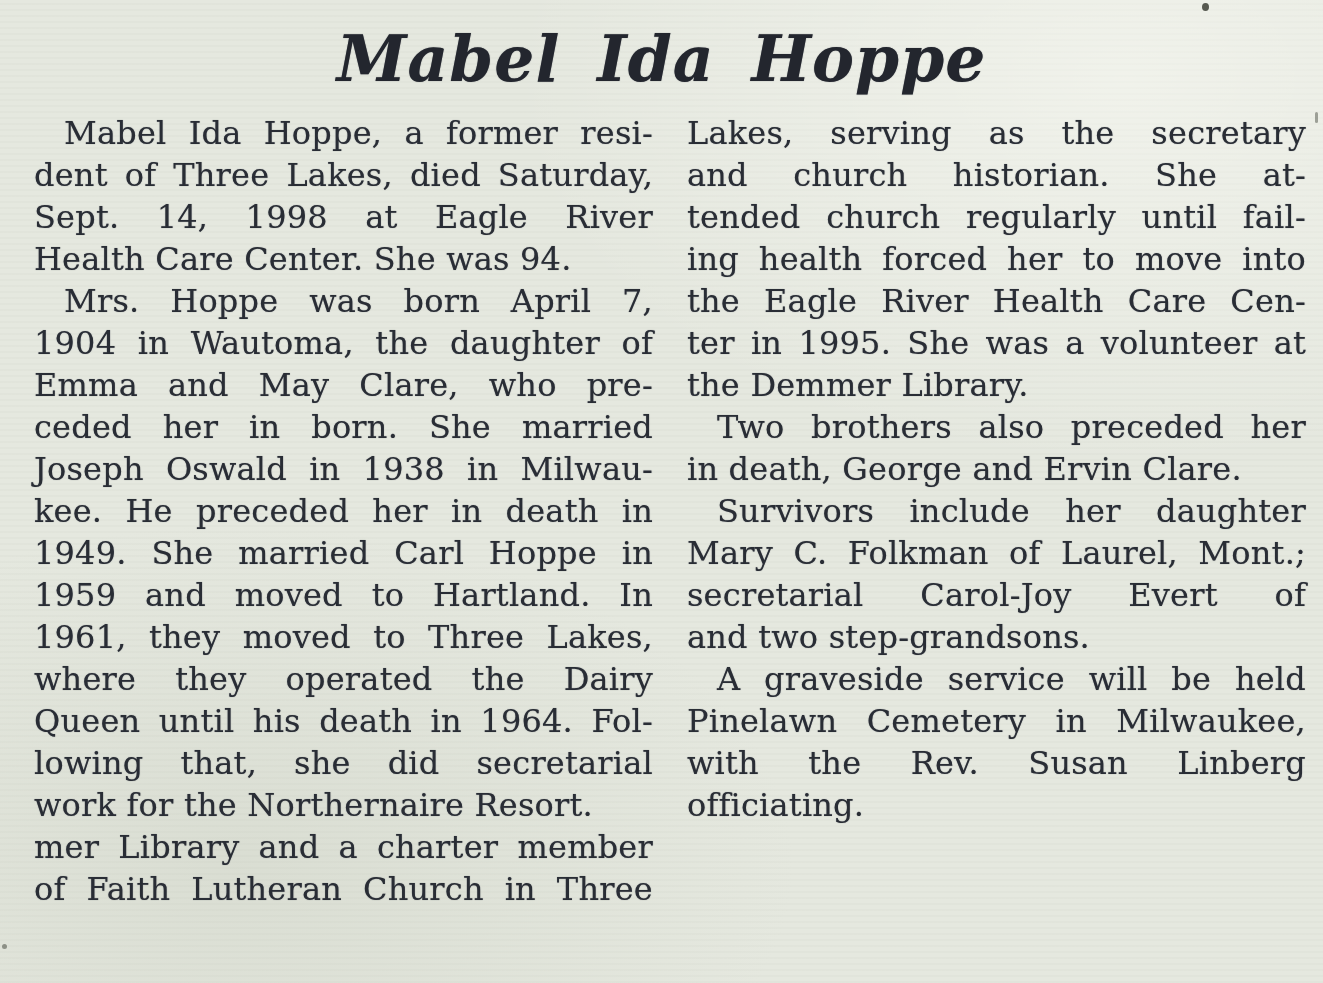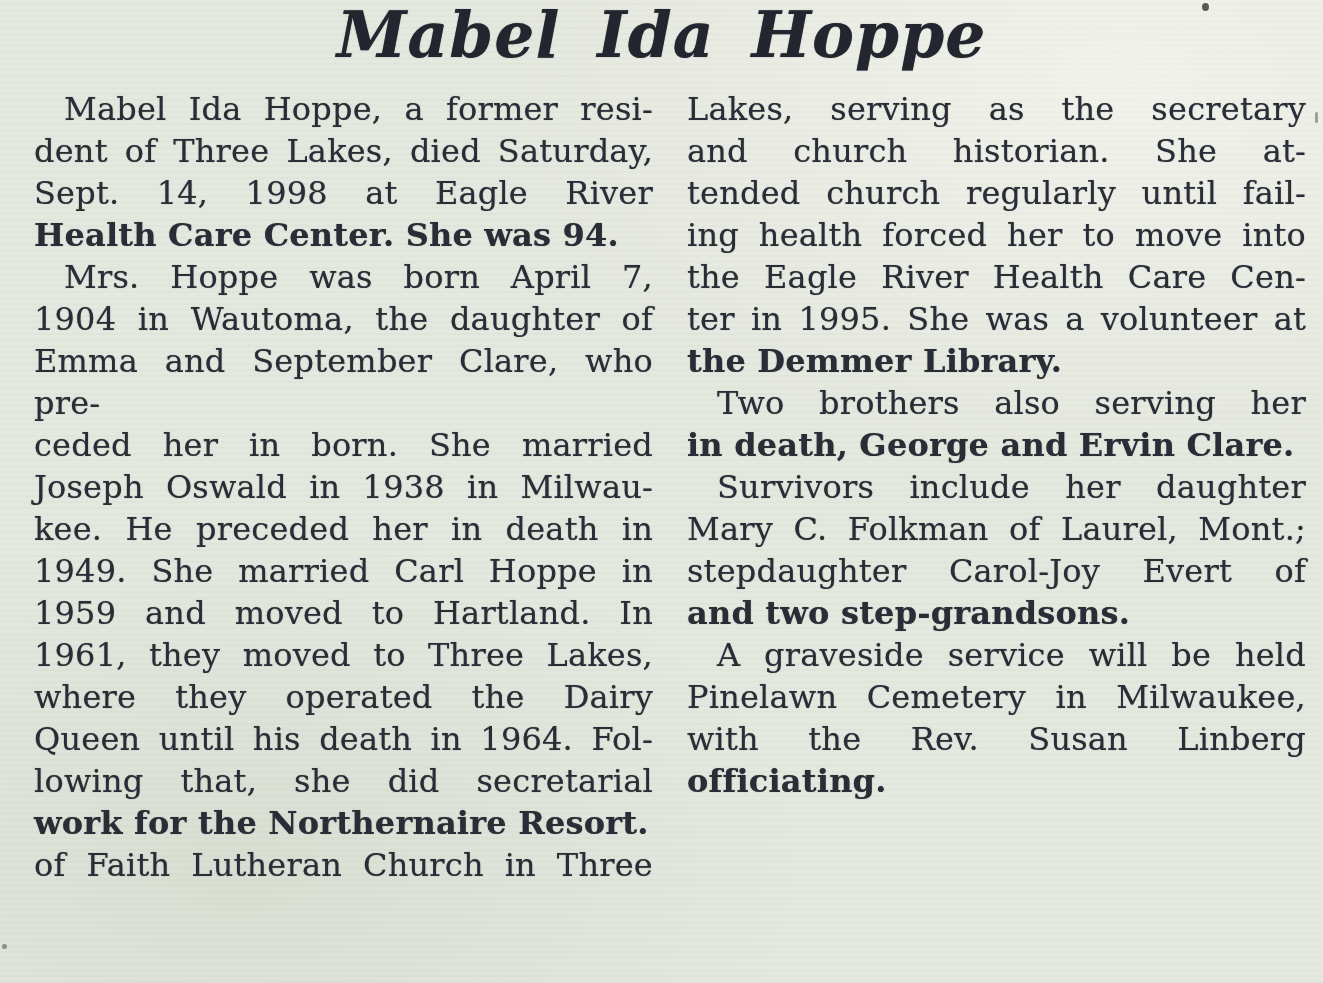--- a/index.html
+++ b/index.html
@@ -8,21 +8,21 @@
     background-color:#e5e8df;
     background-image:
       radial-gradient(ellipse 900px 550px at 18% 88%, rgba(188,194,178,0.28), transparent 62%),
       radial-gradient(ellipse 950px 600px at 85% 8%, rgba(255,255,250,0.45), transparent 65%),
       repeating-linear-gradient(0deg, rgba(118,124,108,0.035) 0 2px, transparent 2px 6px);
     font-family:"DejaVu Serif","Liberation Serif",serif;
     color:#2a2e36;
   }
   .clipping { position:relative; width:1323px; height:983px; }
   .title {
-    margin:0; 
+    margin:0; padding-top:24px;
     text-align:center;
     font-size:63px; line-height:70px;
     font-weight:bold; font-style:italic;
     letter-spacing:1px; word-spacing:14px;
     color:#23262e;
     text-shadow:0 0 1px rgba(30,33,45,0.55);
   }
   .cols {
     display:flex; gap:34px;
     padding:18px 17px 0 34px;
@@ -30,21 +30,21 @@
   .col { flex:1 1 0; min-width:0; }
   .ln {
     font-size:32px; line-height:42px;
     text-align:justify; text-align-last:justify;
     letter-spacing:0.2px;
     color:#292d35;
     text-shadow:0 0 1px rgba(38,42,58,0.5);
     white-space:normal;
   }
   .ln.first { text-indent:30px; }
-  .ln.end { text-align-last:left;font-weight:bold; }
+  .ln.end { text-align-last:left; }
   .speck { position:absolute; background:#3c4036; border-radius:50%; }
   .speck-a { left:1202px; top:3px;  width:7px; height:8px; opacity:.85; }
   .speck-b { left:1315px; top:112px; width:3px; height:11px; border-radius:2px; opacity:.45; }
   .speck-c { left:2px; top:944px; width:5px; height:5px; opacity:.5; }
 </style>
 </head>
 <body>
 
 <div class="clipping">
 
@@ -52,47 +52,48 @@
 
   <div class="cols">
 
     <div class="col">
       <div class="ln first">Mabel Ida Hoppe, a former resi-</div>
       <div class="ln">dent of Three Lakes, died Saturday,</div>
       <div class="ln">Sept. 14, 1998 at Eagle River</div>
       <div class="ln end">Health Care Center. She was 94.</div>
       <div class="ln first">Mrs. Hoppe was born April 7,</div>
       <div class="ln">1904 in Wautoma, the daughter of</div>
-      <div class="ln">Emma and September Clare, who pre-</div>
+      <div class="ln">Emma and May Clare, who pre-</div>
       <div class="ln">ceded her in born. She married</div>
       <div class="ln">Joseph Oswald in 1938 in Milwau-</div>
       <div class="ln">kee. He preceded her in death in</div>
       <div class="ln">1949. She married Carl Hoppe in</div>
       <div class="ln">1959 and moved to Hartland. In</div>
       <div class="ln">1961, they moved to Three Lakes,</div>
       <div class="ln">where they operated the Dairy</div>
       <div class="ln">Queen until his death in 1964. Fol-</div>
       <div class="ln">lowing that, she did secretarial</div>
       <div class="ln end">work for the Northernaire Resort.</div>
+      <div class="ln">mer Library and a charter member</div>
       <div class="ln">of Faith Lutheran Church in Three</div>
     </div>
 
     <div class="col">
       <div class="ln">Lakes, serving as the secretary</div>
       <div class="ln">and church historian. She at-</div>
       <div class="ln">tended church regularly until fail-</div>
       <div class="ln">ing health forced her to move into</div>
       <div class="ln">the Eagle River Health Care Cen-</div>
       <div class="ln">ter in 1995. She was a volunteer at</div>
       <div class="ln end">the Demmer Library.</div>
-      <div class="ln first">Two brothers also serving her</div>
+      <div class="ln first">Two brothers also preceded her</div>
       <div class="ln end">in death, George and Ervin Clare.</div>
       <div class="ln first">Survivors include her daughter</div>
       <div class="ln">Mary C. Folkman of Laurel, Mont.;</div>
-      <div class="ln">stepdaughter Carol-Joy Evert of</div>
+      <div class="ln">secretarial Carol-Joy Evert of</div>
       <div class="ln end">and two step-grandsons.</div>
       <div class="ln first">A graveside service will be held</div>
       <div class="ln">Pinelawn Cemetery in Milwaukee,</div>
       <div class="ln">with the Rev. Susan Linberg</div>
       <div class="ln end">officiating.</div>
     </div>
 
   </div>
 
   <div class="speck speck-a"></div>

